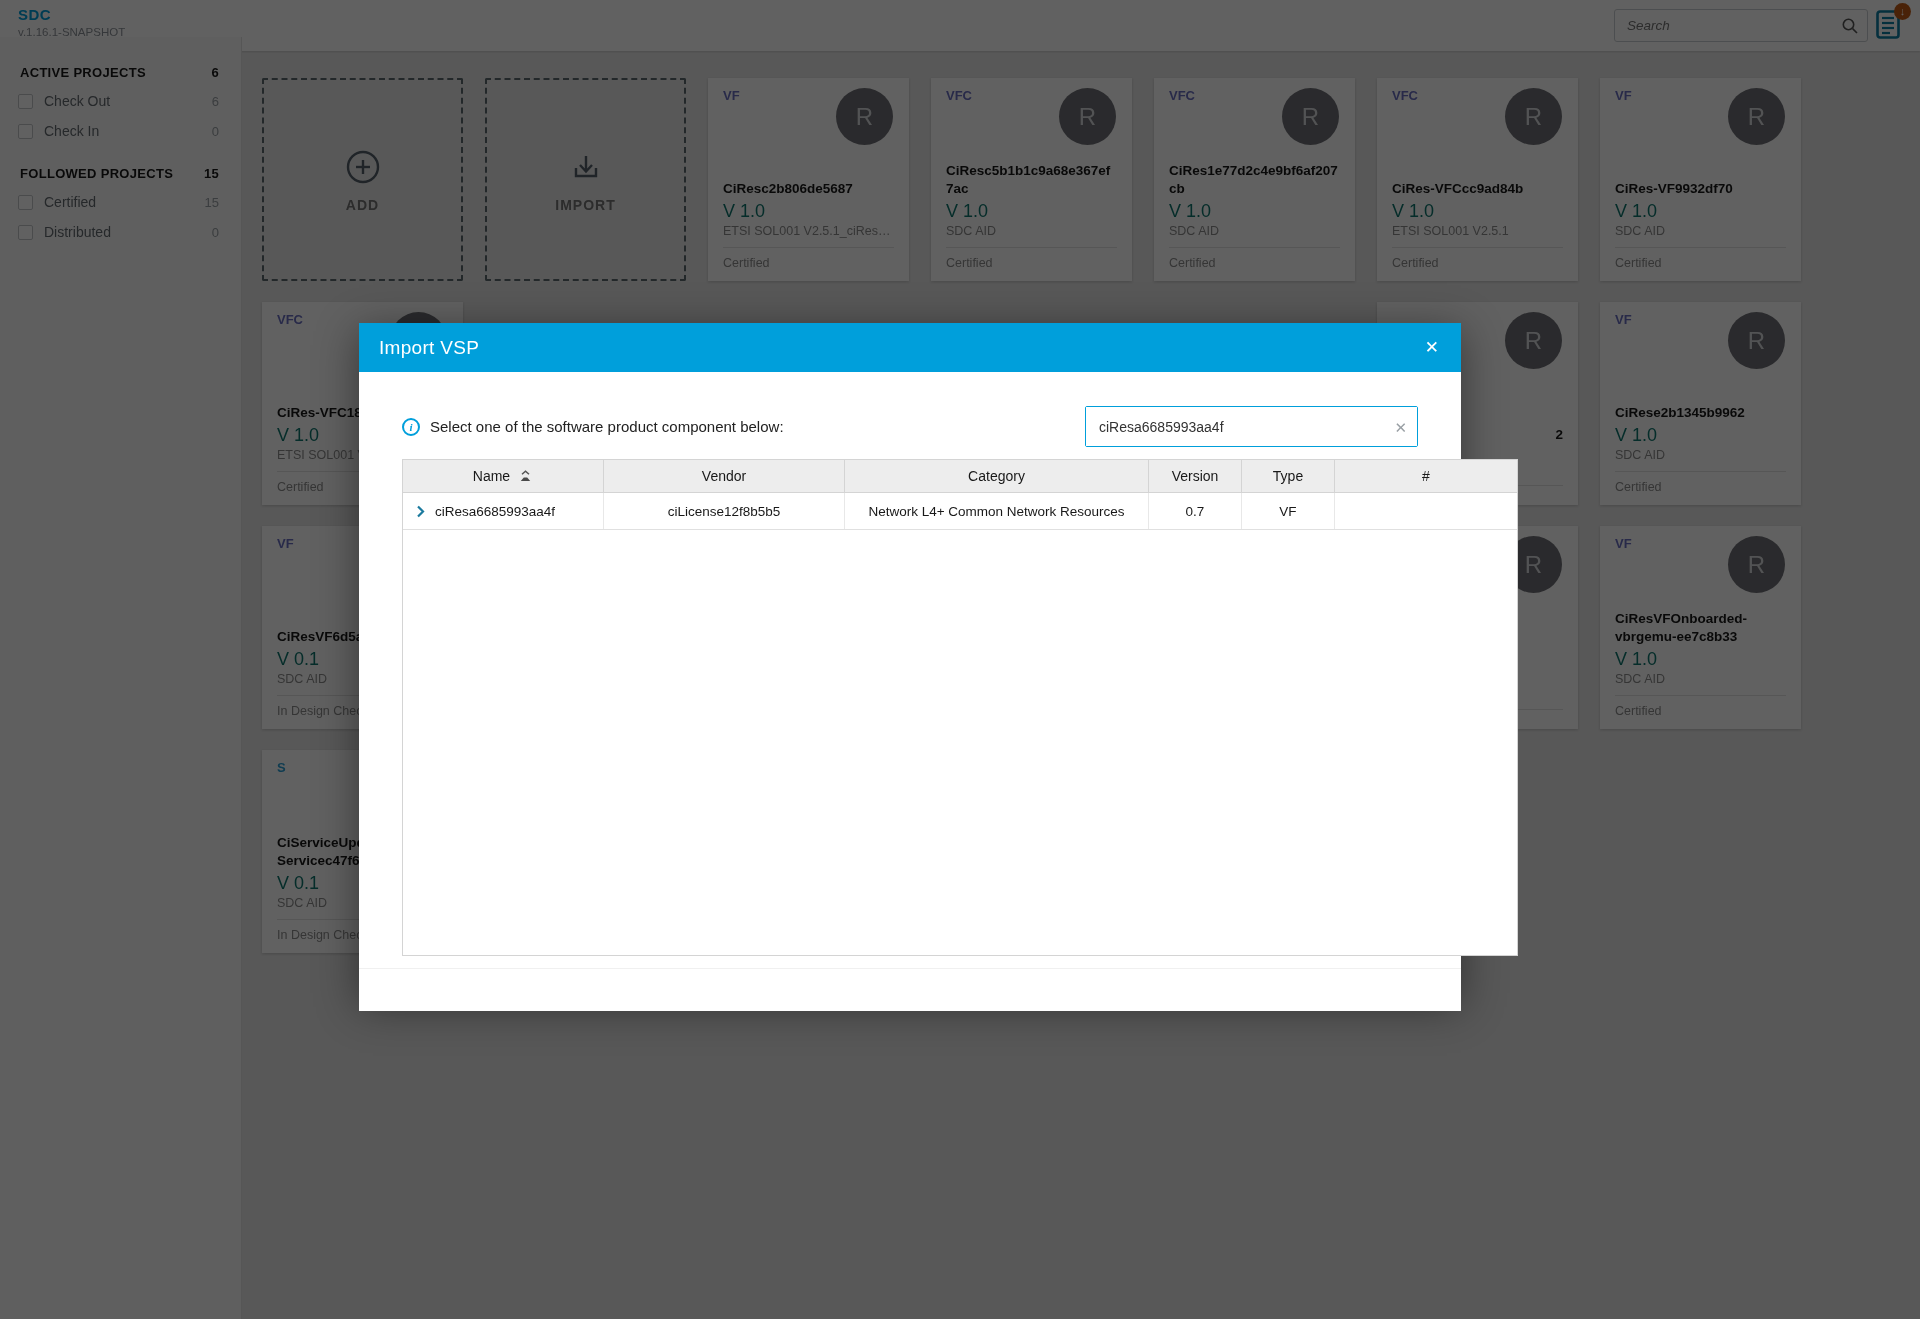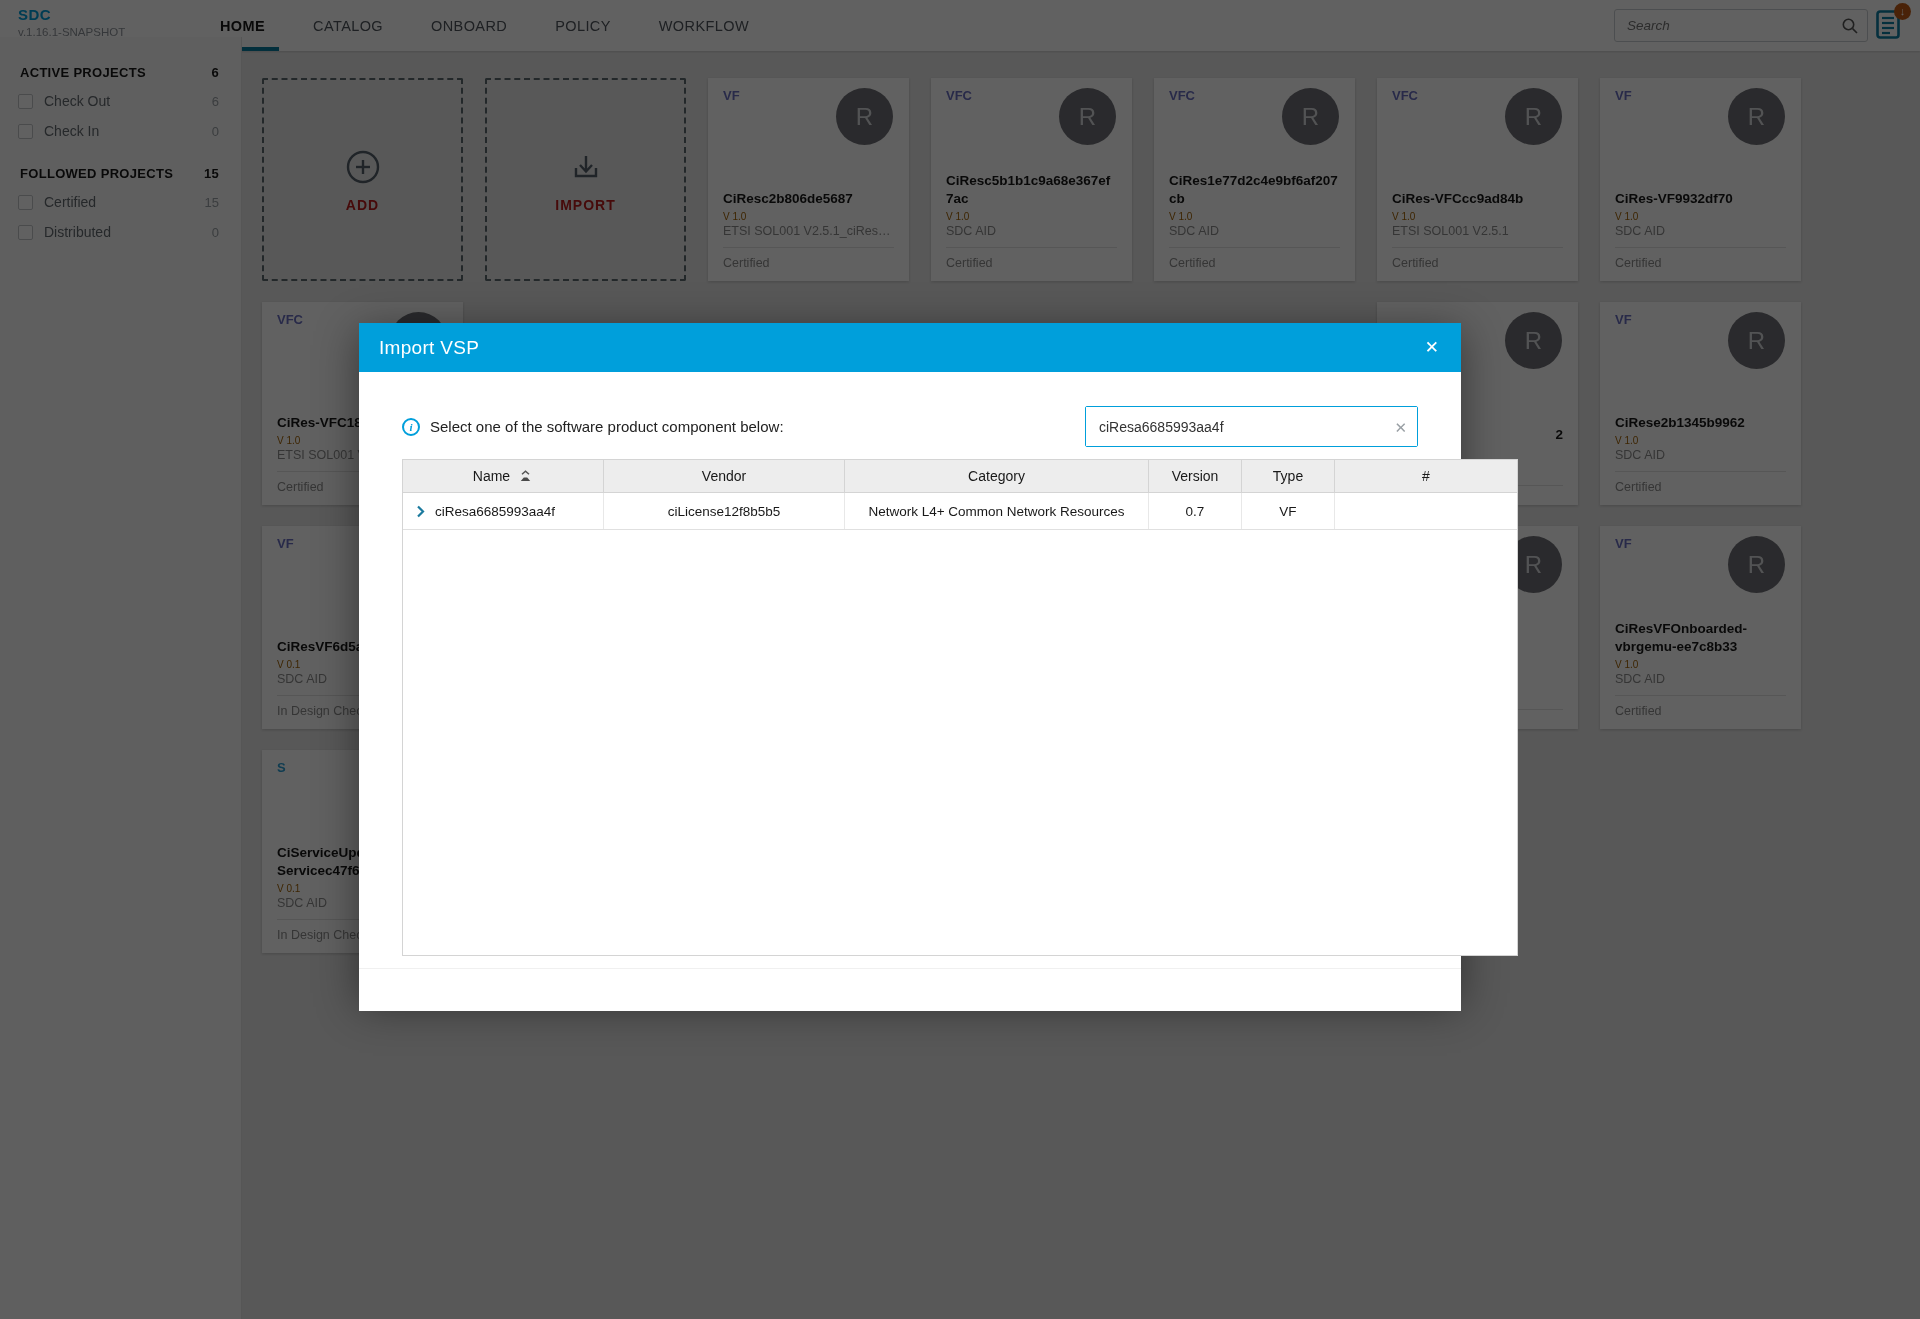--- a/index.html
+++ b/index.html
@@ -27,28 +27,28 @@
   .sb-item { display:flex; align-items:center; padding:7px 22px 7px 18px; font-size:14px; color:#63696f; cursor:pointer; }
   .sb-item .cb { width:15px; height:15px; border:1px solid #c3c6c9; border-radius:2px; background:#fff; margin-right:11px; flex:none; }
   .sb-item .lbl { flex:1; }
   .sb-item .cnt { color:#9aa0a5; font-size:13px; }
   .sb-gap { height:14px; }
 
   
   .catalog { position:absolute; left:242px; top:51px; right:0; bottom:0; padding:27px 0 0 20px; }
   .grid { display:grid; grid-template-columns:repeat(7, 201px); grid-auto-rows:203px; gap:21px 22px; }
   .tile { border:2px dashed #5d6a70; border-radius:2px; display:flex; flex-direction:column; align-items:center; justify-content:center; color:#4f555c; cursor:pointer; }
-  .tile .t-label { font-size:14px; font-weight:bold; letter-spacing:1px; color:#b91c1c; margin-top:6px; }
+  .tile .t-label { font-size:14px; font-weight:bold; letter-spacing:1px; color:#737373; margin-top:6px; }
   .card { position:relative; background:#ffffff; box-shadow:0 1px 3px rgba(0,0,0,.18); padding:10px 15px 0 15px; display:flex; flex-direction:column; cursor:pointer; }
   .card-type { font-size:13px; font-weight:bold; color:#6a6fc0; }
   .card-type.t-s { color:#2c9fd4; }
   .avatar { position:absolute; top:10px; right:16px; width:57px; height:57px; border-radius:50%; background:#6f7076; color:#d8d9dd; font-size:24px; display:flex; align-items:center; justify-content:center; font-weight:normal; }
   .card-name { margin-top:auto; font-size:13.5px; font-weight:bold; color:#191919; line-height:1.35; word-break:break-word; }
   .card-name.tail { text-align:right; }
-  .card-version { font-size:10px; color:#a16207; margin-top:3px; }
+  .card-version { font-size:18px; color:#0f766e; margin-top:3px; }
   .card-category { font-size:12.5px; color:#8d8d8d; margin-top:2px; padding-bottom:9px; white-space:nowrap; overflow:hidden; text-overflow:ellipsis; }
   .card-status { border-top:1px solid #e3e3e3; font-size:12.5px; color:#8d8d8d; padding:8px 0 11px 0; }
   .ph-version { height:18px; margin-top:3px; }
   .ph-category { height:20px; padding-bottom:9px; }
   
   .p11{grid-area:1/1;} .p12{grid-area:1/2;} .p13{grid-area:1/3;} .p14{grid-area:1/4;} .p15{grid-area:1/5;} .p16{grid-area:1/6;} .p17{grid-area:1/7;}
   .p21{grid-area:2/1;} .p26{grid-area:2/6;} .p27{grid-area:2/7;}
   .p31{grid-area:3/1;} .p36{grid-area:3/6;} .p37{grid-area:3/7;}
   .p41{grid-area:4/1;}
 
@@ -80,37 +80,20 @@
   .modal-footer { border-top:1px solid #f0f0f0; height:43px; margin-top:12px; background:#fff; }
 </style>
 </head>
 <body>
 
 <header class="top-bar">
   <div class="logo-block">
     <div class="logo">SDC</div>
     <div class="logo-version">v.1.16.1-SNAPSHOT</div>
   </div>
-  <nav class="nav">
-    <div class="tab active">
-        <span>HOME</span>
-      </div>
-    <div class="tab">
-        <span>CATALOG</span>
-      </div>
-    <div class="tab">
-        <span>ONBOARD</span>
-      </div>
-    <div class="tab">
-        <span>POLICY</span>
-      </div>
-    <div class="tab">
-        <span>WORKFLOW</span>
-      </div>
-  </nav>
   <div class="hdr-search">
     <input type="text" placeholder="Search" style="">
     <span class="mag">
       <svg width="18" height="18" viewBox="0 0 18 18">
           <circle cx="7.5" cy="7.5" r="5.2" fill="none" stroke="#555" stroke-width="1.6"></circle>
           <line x1="11.6" y1="11.6" x2="16" y2="16" stroke="#555" stroke-width="1.6"></line>
         </svg>
     </span>
   </div>
   <div class="doc-wrap">

